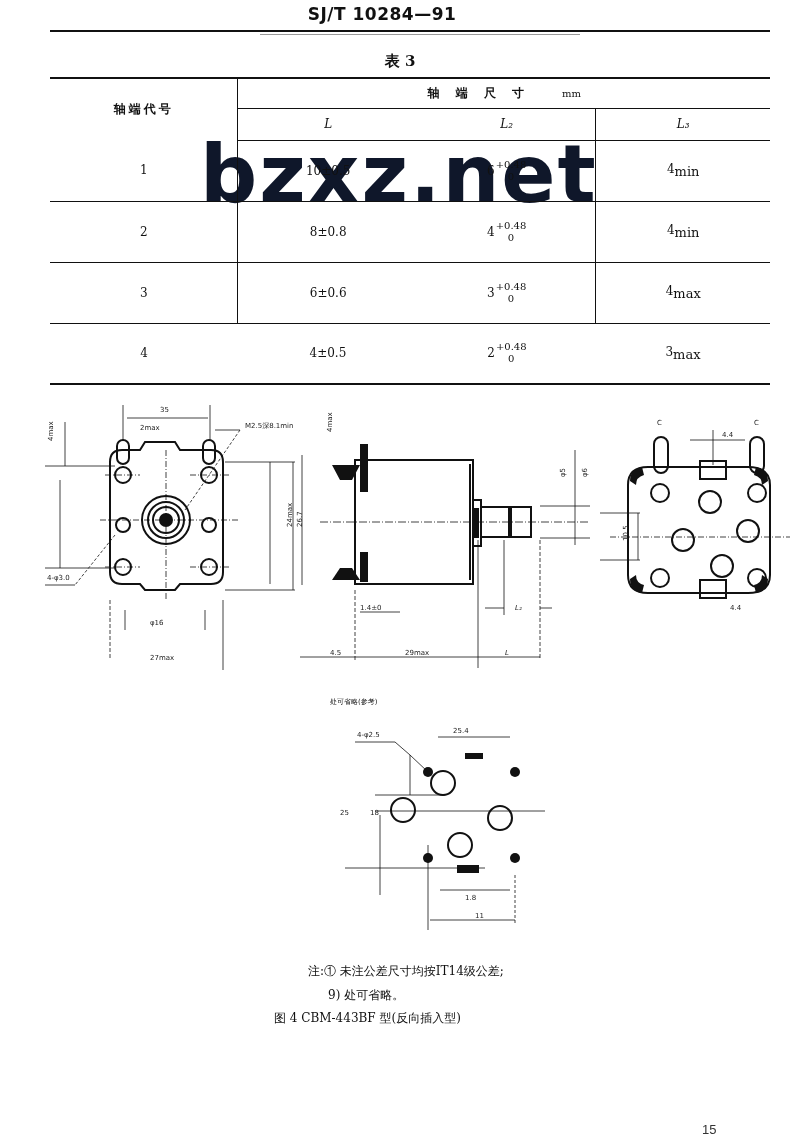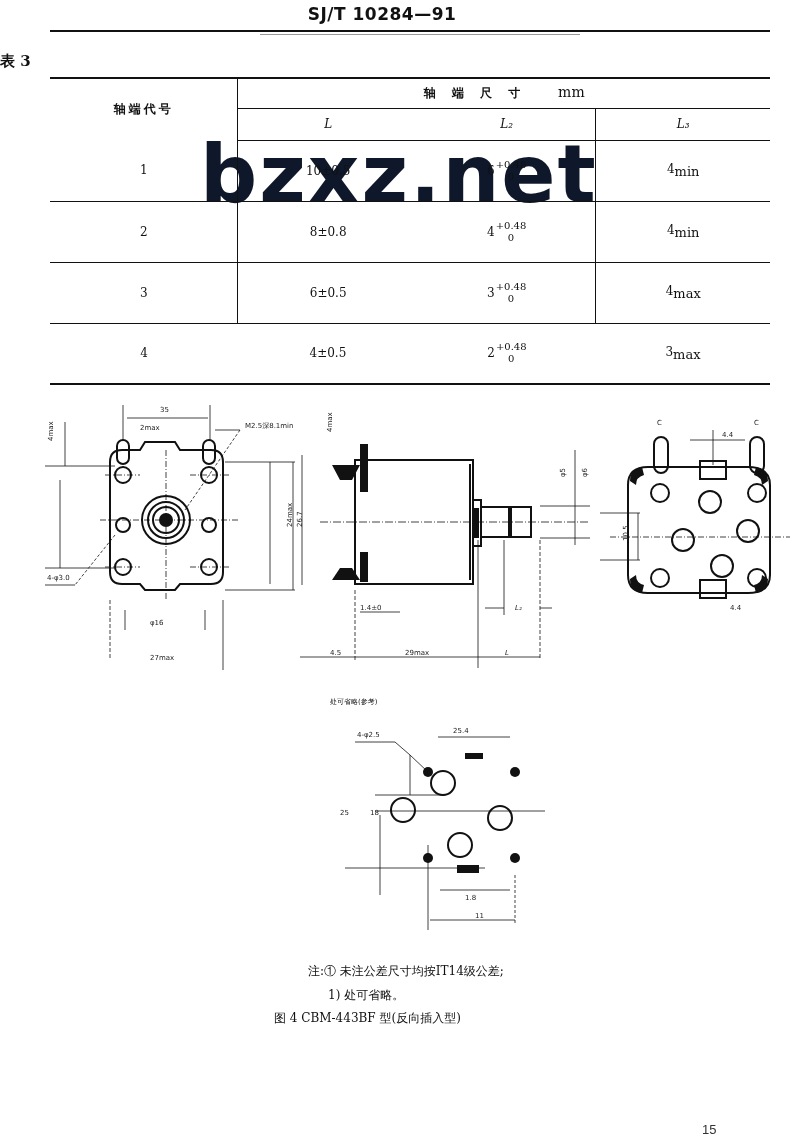--- a/index.html
+++ b/index.html
@@ -3,21 +3,21 @@
 <meta charset="utf-8">
 <style>
   html, body { margin:0; padding:0; background:#fff; }
   body { width:800px; height:1148px; position:relative; overflow:hidden;
          font-family:"DejaVu Serif","Liberation Serif",serif; color:#111; }
   .abs { position:absolute; }
   .header-title { left:0; width:764px; top:4px; text-align:center; font-family:"DejaVu Sans","Liberation Sans",sans-serif;
                   font-size:17px; font-weight:bold; letter-spacing:0.5px; }
   .header-rule { left:50px; top:30px; width:720px; height:2px; background:#111; }
   .header-rule2 { left:260px; top:34px; width:320px; height:1px; background:#999; }
-  .table-caption { left:0; width:800px; top:52px; text-align:left; font-size:15px; font-weight:bold; }
+  .table-caption { left:0; width:800px; top:52px; text-align:center; font-size:15px; font-weight:bold; }
   .watermark { left:200px; top:128px; font-family:"DejaVu Sans","Liberation Sans",sans-serif; font-weight:bold;
                font-size:80px; color:#0f172a; letter-spacing:2px; z-index:0; }
   table.spec { position:absolute; left:50px; top:77px; width:720px; border-collapse:collapse; z-index:1; background:transparent;
                font-size:12px; }
   table.spec td, table.spec th { text-align:center; vertical-align:middle; padding:0; font-weight:normal; }
   table.spec .top { border-top:2px solid #111; }
   table.spec .bot { border-bottom:2px solid #111; }
   table.spec .rowline { border-bottom:1.5px solid #111; }
   table.spec .vl { border-left:1.5px solid #111; }
   .it { font-style:italic; }
@@ -42,21 +42,21 @@
 <div class="abs watermark">bzxz.net</div>
 
 <table class="spec">
   <tbody>
       <tr style="height:30px">
     <th class="top" rowspan="2" style="width:188px">
       <span style="letter-spacing:3px;font-weight:bold">轴端代号</span>
     </th>
     <th class="top vl" colspan="3" style="border-bottom:1.5px solid #111">
       <span style="letter-spacing:6px;font-weight:bold">轴 端 尺 寸</span>
-      <span style="margin-left:28px;font-size:14px">mm</span>
+      <span style="margin-left:28px;font-size:10px">mm</span>
     </th>
   </tr>
   <tr style="height:32px">
     <th class="vl it rowline" style="width:180px;border-bottom:1.5px solid #111">L</th>
     <th class="it rowline" style="width:178px;border-bottom:1.5px solid #111">L₂</th>
     <th class="vl it rowline" style="width:174px;border-bottom:1.5px solid #111">L₃</th>
   </tr>
 
   <tr style="height:61px">
     <td class="rowline">1</td>
@@ -69,21 +69,21 @@
   <tr style="height:61px">
     <td class="rowline">2</td>
     <td class="vl rowline">8±0.8</td>
     <td class="rowline">
       <span>4</span><span class="tol"><span>+0.48</span><br><span>0</span></span>
     </td>
     <td class="vl rowline"><span>4</span><span class="sub">min</span></td>
   </tr>
   <tr style="height:61px">
     <td class="rowline">3</td>
-    <td class="vl rowline">6±0.5</td>
+    <td class="vl rowline">6±0.6</td>
     <td class="rowline">
       <span>3</span><span class="tol"><span>+0.48</span><br><span>0</span></span>
     </td>
     <td class="vl rowline"><span>4</span><span class="sub">max</span></td>
   </tr>
   <tr style="height:61px">
     <td class="bot">4</td>
     <td class="bot">4±0.5</td>
     <td class="bot">
       <span>2</span><span class="tol"><span>+0.48</span><br><span>0</span></span>
@@ -262,17 +262,17 @@
   <text class="dim-text" x="22" y="22">4-φ2.5</text>
   <text class="dim-text" x="118" y="18">25.4</text>
   <text class="dim-text" x="5" y="100">25</text>
   <text class="dim-text" x="35" y="100">18</text>
   <text class="dim-text" x="130" y="185">1.8</text>
   <text class="dim-text" x="140" y="203">11</text>
 </svg>
 
 <div class="abs notes">
   <div class="note-line" style="left:308px;top:0">注:① 未注公差尺寸均按IT14级公差;</div>
-  <div class="note-line" style="left:328px;top:24px">1) 处可省略。</div>
+  <div class="note-line" style="left:328px;top:24px">9) 处可省略。</div>
   <div class="note-line" style="left:274px;top:47px">图 4   CBM-443BF 型(反向插入型)</div>
 </div>
 
 <div class="abs page-num">15</div>
 
 </body></html>

